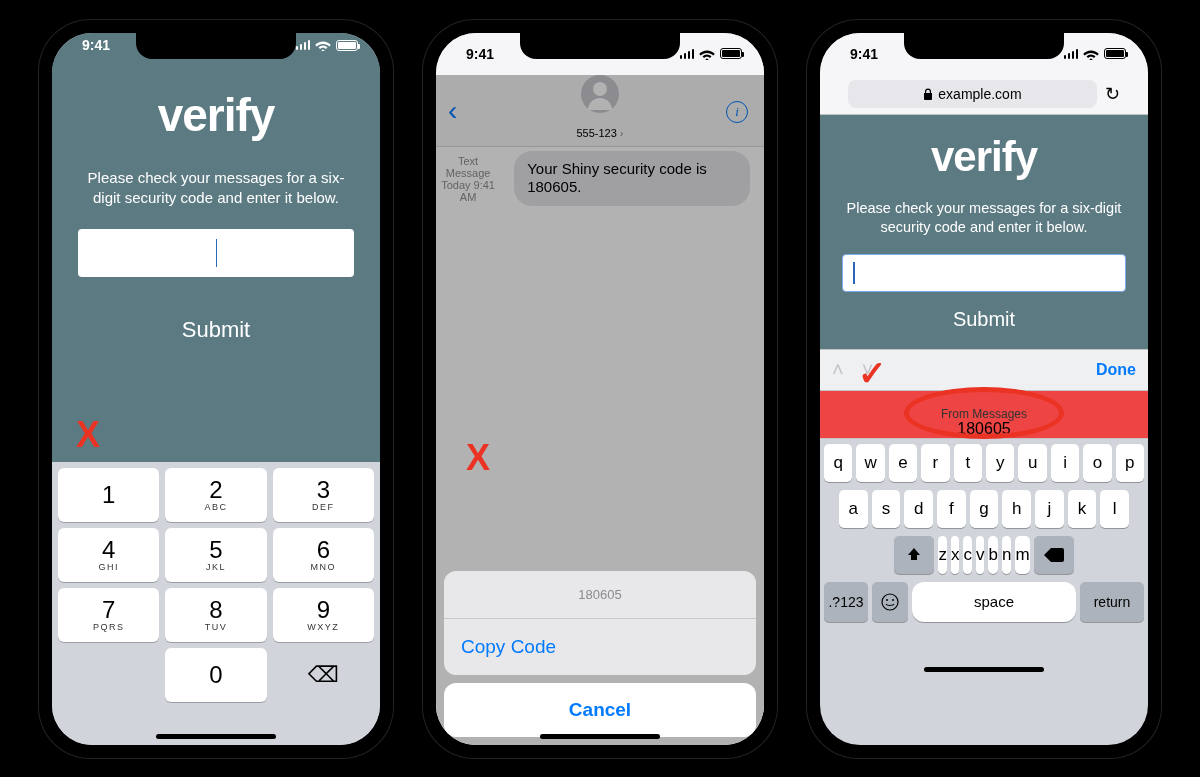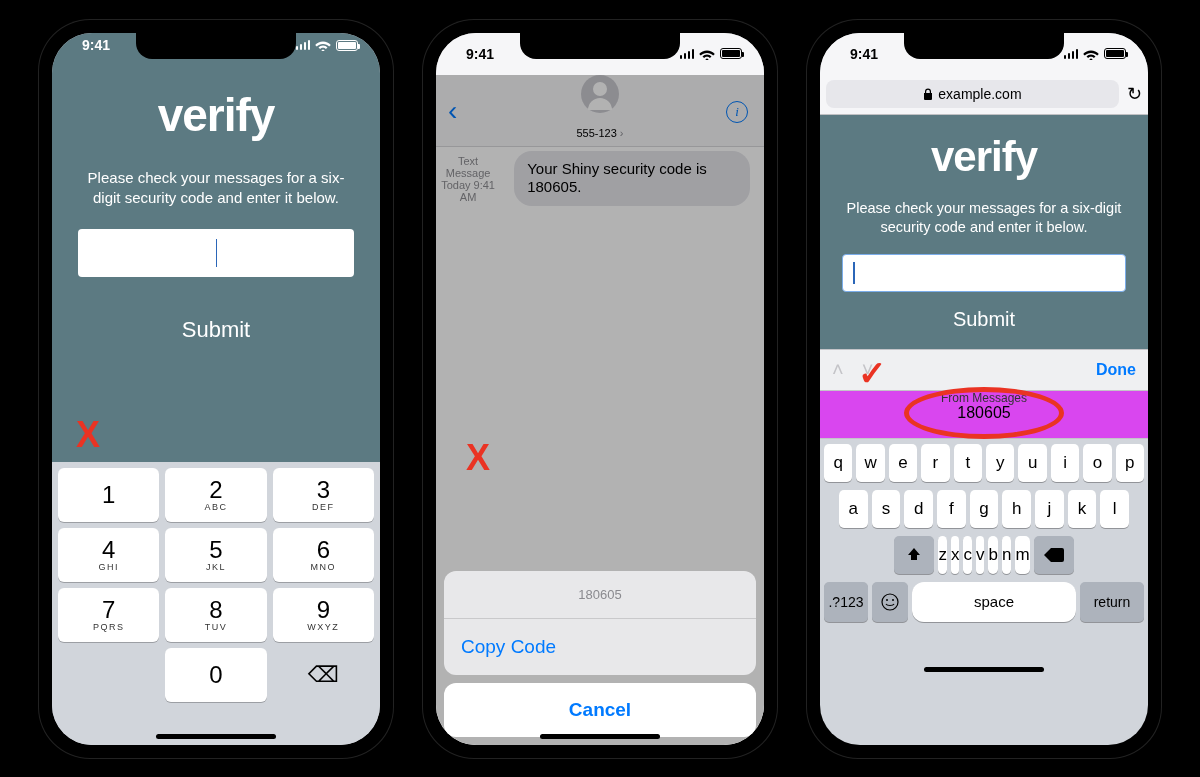--- a/index.html
+++ b/index.html
@@ -135,36 +135,36 @@
   .action-sheet{
     position:absolute;left:8px;right:8px;bottom:8px;z-index:10;
   }
   .sheet-block{background:#ededf0e8;backdrop-filter:blur(10px);border-radius:12px;overflow:hidden;}
   .sheet-header{padding:16px;text-align:center;font-size:13px;color:#8a8a8f;border-bottom:.5px solid #c9c9cb;}
   .sheet-item{padding:17px;text-align:left;font-size:19px;color:var(--iosBlue);}
   .sheet-cancel{background:#fff;border-radius:12px;margin-top:8px;padding:16px;text-align:center;font-size:19px;color:var(--iosBlue);font-weight:600;}
   .home-indicator{position:absolute;bottom:6px;left:50%;transform:translateX(-50%);width:120px;height:5px;border-radius:3px;background:#000;z-index:20;}
   
   
-  .safari-bar{height:40px;background:#f6f6f8;border-bottom:.5px solid #c1c1c4;display:flex;align-items:center;padding:0 6px;gap:8px;}
+  .safari-bar{height:40px;background:#f6f6f8;border-bottom:.5px solid #c1c1c4;display:flex;align-items:center;padding:0 28px;gap:8px;}
   .url-field{flex:1;background:#e7e7eb;border-radius:8px;height:28px;display:flex;align-items:center;justify-content:center;gap:5px;font-size:14px;color:#000;}
   .refresh{font-size:18px;color:#000;}
   .verify-content-3{background:var(--teal);color:#fff;text-align:center;padding:10px 20px 18px;}
   .verify-title-3{font-size:42px;font-weight:700;margin-top:8px;letter-spacing:-1px;}
   .verify-sub-3{font-size:14.5px;line-height:1.35;margin:18px 6px 0;font-weight:500;}
   .code-input-3{background:#fff;height:38px;border-radius:4px;margin:16px 2px 0;border:1px solid #7badea;position:relative;}
   .caret3{position:absolute;left:10px;top:7px;width:2px;height:22px;background:#2b66b8;}
   .submit-3{font-size:20px;margin-top:16px;font-weight:400;}
   
   .accessory{background:#eff0f2;border-top:.5px solid #c4c4c8;border-bottom:.5px solid #c4c4c8;height:42px;display:flex;align-items:center;justify-content:space-between;padding:0 12px;position:relative;}
   .acc-arrows{display:flex;gap:18px;color:#c4c4c8;font-size:20px;}
   .done-btn{color:var(--iosBlue);font-size:16px;font-weight:600;}
   .red-check{position:absolute;left:38px;top:3px;color:var(--red);font-size:34px;font-weight:900;z-index:6;}
   
-  .suggestion-bar{background:#d946ef;height:48px;border-bottom:.5px solid #c4c4c8;position:relative;display:flex;align-items:center;justify-content:flex-start;flex-direction:column;}
+  .suggestion-bar{background:#ef4444;height:48px;border-bottom:.5px solid #c4c4c8;position:relative;display:flex;align-items:center;justify-content:flex-end;flex-direction:column;}
   .sugg-label{font-size:12px;color:#333;}
   .sugg-code{font-size:16px;color:#000;margin-top:-1px;}
   .red-ellipse{position:absolute;width:160px;height:52px;border:5px solid var(--red);border-radius:50%;left:50%;top:-4px;transform:translateX(-50%);z-index:6;}
   
   .qwerty{background:var(--keyboardBg);padding:5px 4px 4px;}
   .krow{display:flex;gap:4px;margin-bottom:8px;justify-content:center;}
   .key{flex:1;max-width:29px;background:var(--keyBg);border-radius:5px;height:38px;display:flex;align-items:center;justify-content:center;font-size:17px;box-shadow:0 1px 0 rgba(0,0,0,.3);}
   .key.wide{max-width:40px;background:var(--keyAltBg);}
   .key.shift svg{width:16px;height:16px;}
   .bottomrow{display:flex;gap:4px;}

